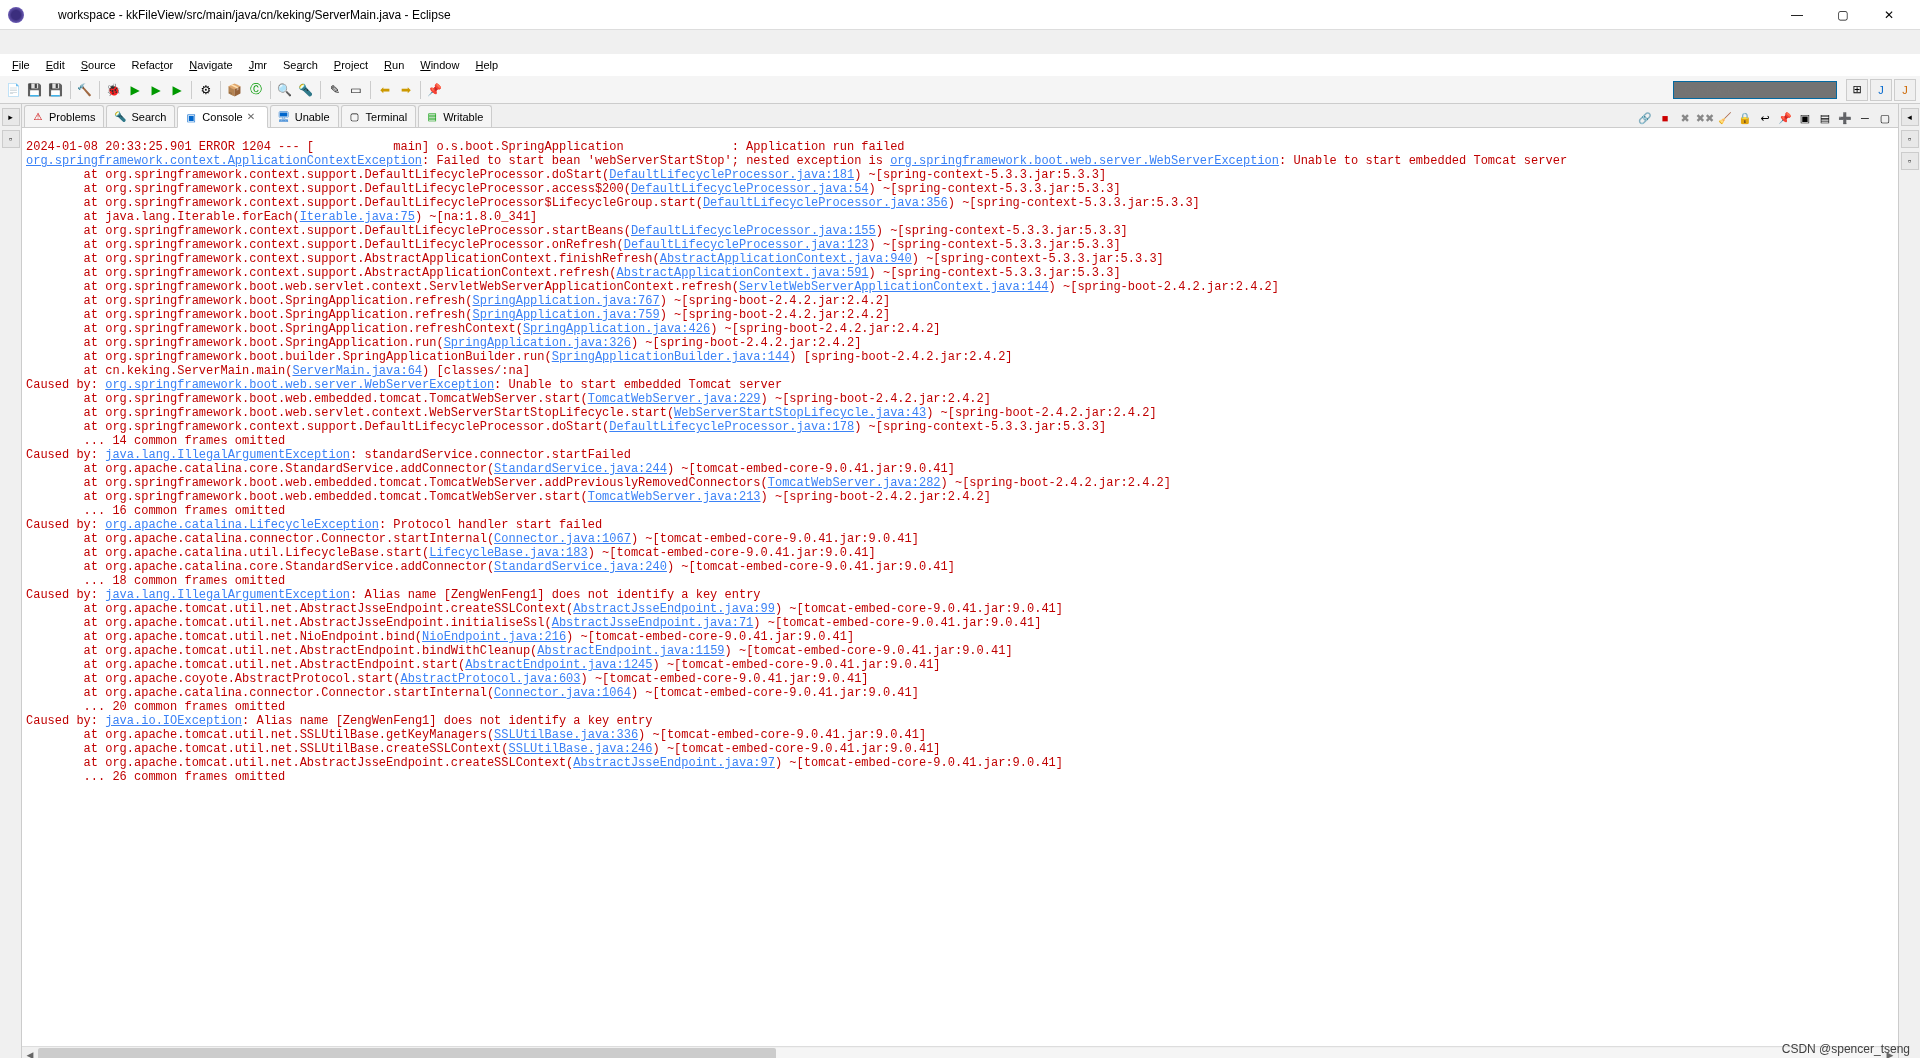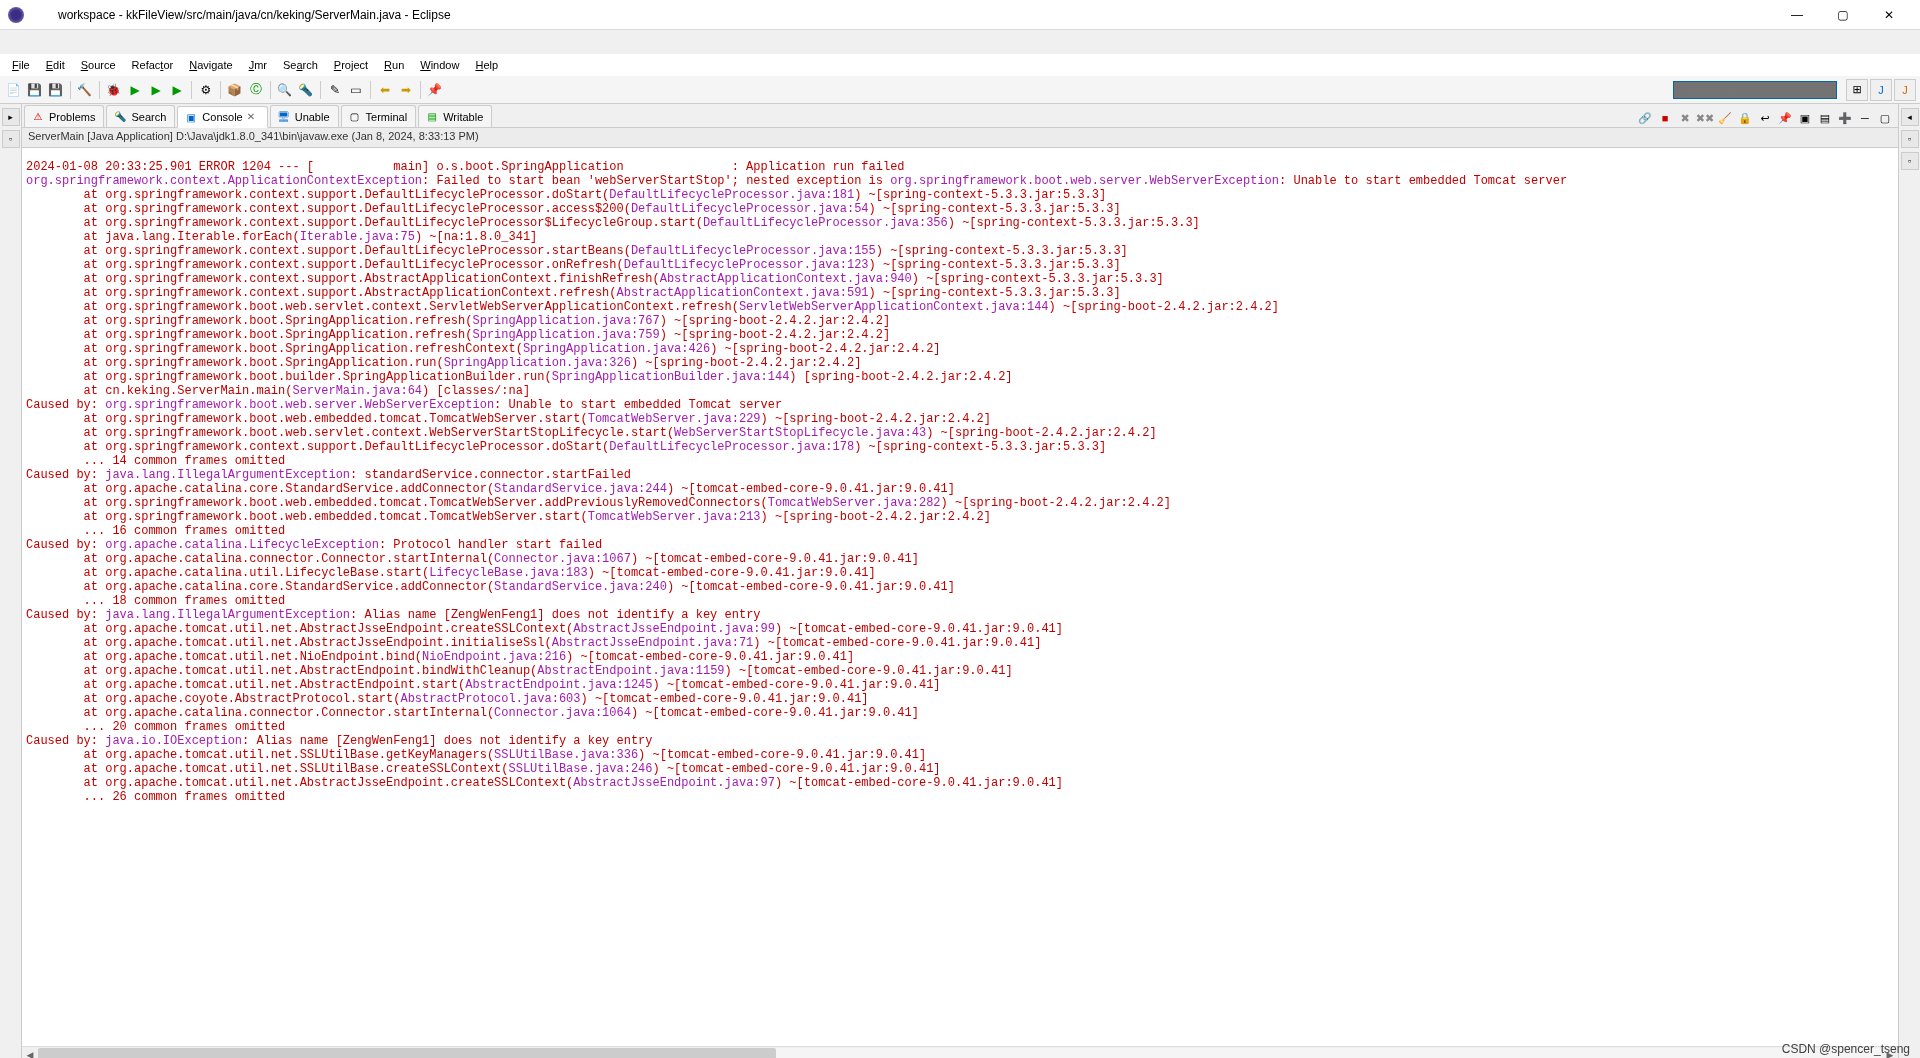--- a/index.html
+++ b/index.html
@@ -25,21 +25,21 @@
 .tabs-row { height: 24px; background: #f0f0f0; border-bottom: 1px solid #ccc; display: flex; align-items: flex-end; padding-left: 2px; }
 .tab { height: 22px; padding: 0 8px 0 6px; display: flex; align-items: center; gap: 4px; font-size: 11px; border: 1px solid #ccc; border-bottom: none; background: #f5f5f5; margin-right: 2px; cursor: pointer; border-radius: 3px 3px 0 0; }
 .tab.active { background: #fff; border-bottom: 1px solid #fff; position: relative; top: 1px; }
 .tab-icon { width: 14px; height: 14px; display: inline-flex; align-items: center; justify-content: center; font-size: 10px; }
 .tab-close { width: 12px; height: 12px; font-size: 10px; color: #666; cursor: pointer; }
 .view-toolbar { margin-left: auto; display: flex; gap: 2px; padding-right: 4px; align-items: center; }
 .vt-btn { width: 18px; height: 18px; display: flex; align-items: center; justify-content: center; cursor: pointer; font-size: 11px; }
 .launch-info { height: 20px; background: #ececec; border-bottom: 1px solid #ccc; font-size: 11px; padding: 2px 6px; color: #333; }
 .console { flex: 1; background: #fff; font-family: Consolas, "Courier New", monospace; font-size: 12px; line-height: 14px; overflow: auto; padding: 12px 4px; white-space: pre; }
 .console .err { color: #c00000; }
-.console .lnk { color: #a21caf; cursor: pointer; }
+.console .lnk { color: #3b82f6; text-decoration: underline; cursor: pointer; }
 .right-gutter { width: 22px; background: #f0f0f0; border-left: 1px solid #ccc; display: flex; flex-direction: column; align-items: center; padding-top: 4px; gap: 4px; }
 .scrollbar-h { height: 16px; background: #f0f0f0; border-top: 1px solid #ddd; display: flex; align-items: center; }
 .sb-track { flex: 1; height: 14px; background: #f5f5f5; position: relative; }
 .sb-thumb { position: absolute; left: 0; width: 40%; height: 100%; background: #ccc; border-radius: 2px; }
 .sb-arrow { width: 16px; height: 14px; display: flex; align-items: center; justify-content: center; font-size: 9px; color: #666; cursor: pointer; }
 .statusbar { height: 20px; background: #f0f0f0; border-top: 1px solid #ccc; display: flex; align-items: center; font-size: 14px; padding: 0 8px; }
 .statusbar .cell { padding: 0 16px; border-left: 1px solid #ccc; }
 .statusbar .spacer { flex: 1; }
 .watermark { position: absolute; bottom: 2px; right: 10px; color: #404040; font-size: 12px; font-family: sans-serif; pointer-events: none; }
 </style>
@@ -148,21 +148,20 @@
         <span class="vt-btn">↩</span>
         <span class="vt-btn">📌</span>
         <span class="vt-btn">▣</span>
         <span class="vt-btn">▤</span>
         <span class="vt-btn">➕</span>
         <span class="vt-btn">─</span>
         <span class="vt-btn">▢</span>
       </div>
     </div>
 
-    <div class="launch-info">ServerMain [Java Application] D:\Java\jdk1.8.0_341\bin\javaw.exe (Jan 8, 2024, 8:33:13 PM)</div>
 
     <div class="console" id="console"><div class="err"><span>2024-01-08 20:33:25.901 ERROR 1204 --- [           main] o.s.boot.SpringApplication               : Application run failed</span></div><div class="err"><span></span></div><div class="err"><span class="lnk">org.springframework.context.ApplicationContextException</span><span>: Failed to start bean 'webServerStartStop'; nested exception is </span><span class="lnk">org.springframework.boot.web.server.WebServerException</span><span>: Unable to start embedded Tomcat server</span></div><div class="err"><span>        at org.springframework.context.support.DefaultLifecycleProcessor.doStart(</span><span class="lnk">DefaultLifecycleProcessor.java:181</span><span>) ~[spring-context-5.3.3.jar:5.3.3]</span></div><div class="err"><span>        at org.springframework.context.support.DefaultLifecycleProcessor.access$200(</span><span class="lnk">DefaultLifecycleProcessor.java:54</span><span>) ~[spring-context-5.3.3.jar:5.3.3]</span></div><div class="err"><span>        at org.springframework.context.support.DefaultLifecycleProcessor$LifecycleGroup.start(</span><span class="lnk">DefaultLifecycleProcessor.java:356</span><span>) ~[spring-context-5.3.3.jar:5.3.3]</span></div><div class="err"><span>        at java.lang.Iterable.forEach(</span><span class="lnk">Iterable.java:75</span><span>) ~[na:1.8.0_341]</span></div><div class="err"><span>        at org.springframework.context.support.DefaultLifecycleProcessor.startBeans(</span><span class="lnk">DefaultLifecycleProcessor.java:155</span><span>) ~[spring-context-5.3.3.jar:5.3.3]</span></div><div class="err"><span>        at org.springframework.context.support.DefaultLifecycleProcessor.onRefresh(</span><span class="lnk">DefaultLifecycleProcessor.java:123</span><span>) ~[spring-context-5.3.3.jar:5.3.3]</span></div><div class="err"><span>        at org.springframework.context.support.AbstractApplicationContext.finishRefresh(</span><span class="lnk">AbstractApplicationContext.java:940</span><span>) ~[spring-context-5.3.3.jar:5.3.3]</span></div><div class="err"><span>        at org.springframework.context.support.AbstractApplicationContext.refresh(</span><span class="lnk">AbstractApplicationContext.java:591</span><span>) ~[spring-context-5.3.3.jar:5.3.3]</span></div><div class="err"><span>        at org.springframework.boot.web.servlet.context.ServletWebServerApplicationContext.refresh(</span><span class="lnk">ServletWebServerApplicationContext.java:144</span><span>) ~[spring-boot-2.4.2.jar:2.4.2]</span></div><div class="err"><span>        at org.springframework.boot.SpringApplication.refresh(</span><span class="lnk">SpringApplication.java:767</span><span>) ~[spring-boot-2.4.2.jar:2.4.2]</span></div><div class="err"><span>        at org.springframework.boot.SpringApplication.refresh(</span><span class="lnk">SpringApplication.java:759</span><span>) ~[spring-boot-2.4.2.jar:2.4.2]</span></div><div class="err"><span>        at org.springframework.boot.SpringApplication.refreshContext(</span><span class="lnk">SpringApplication.java:426</span><span>) ~[spring-boot-2.4.2.jar:2.4.2]</span></div><div class="err"><span>        at org.springframework.boot.SpringApplication.run(</span><span class="lnk">SpringApplication.java:326</span><span>) ~[spring-boot-2.4.2.jar:2.4.2]</span></div><div class="err"><span>        at org.springframework.boot.builder.SpringApplicationBuilder.run(</span><span class="lnk">SpringApplicationBuilder.java:144</span><span>) [spring-boot-2.4.2.jar:2.4.2]</span></div><div class="err"><span>        at cn.keking.ServerMain.main(</span><span class="lnk">ServerMain.java:64</span><span>) [classes/:na]</span></div><div class="err"><span>Caused by: </span><span class="lnk">org.springframework.boot.web.server.WebServerException</span><span>: Unable to start embedded Tomcat server</span></div><div class="err"><span>        at org.springframework.boot.web.embedded.tomcat.TomcatWebServer.start(</span><span class="lnk">TomcatWebServer.java:229</span><span>) ~[spring-boot-2.4.2.jar:2.4.2]</span></div><div class="err"><span>        at org.springframework.boot.web.servlet.context.WebServerStartStopLifecycle.start(</span><span class="lnk">WebServerStartStopLifecycle.java:43</span><span>) ~[spring-boot-2.4.2.jar:2.4.2]</span></div><div class="err"><span>        at org.springframework.context.support.DefaultLifecycleProcessor.doStart(</span><span class="lnk">DefaultLifecycleProcessor.java:178</span><span>) ~[spring-context-5.3.3.jar:5.3.3]</span></div><div class="err"><span>        ... 14 common frames omitted</span></div><div class="err"><span>Caused by: </span><span class="lnk">java.lang.IllegalArgumentException</span><span>: standardService.connector.startFailed</span></div><div class="err"><span>        at org.apache.catalina.core.StandardService.addConnector(</span><span class="lnk">StandardService.java:244</span><span>) ~[tomcat-embed-core-9.0.41.jar:9.0.41]</span></div><div class="err"><span>        at org.springframework.boot.web.embedded.tomcat.TomcatWebServer.addPreviouslyRemovedConnectors(</span><span class="lnk">TomcatWebServer.java:282</span><span>) ~[spring-boot-2.4.2.jar:2.4.2]</span></div><div class="err"><span>        at org.springframework.boot.web.embedded.tomcat.TomcatWebServer.start(</span><span class="lnk">TomcatWebServer.java:213</span><span>) ~[spring-boot-2.4.2.jar:2.4.2]</span></div><div class="err"><span>        ... 16 common frames omitted</span></div><div class="err"><span>Caused by: </span><span class="lnk">org.apache.catalina.LifecycleException</span><span>: Protocol handler start failed</span></div><div class="err"><span>        at org.apache.catalina.connector.Connector.startInternal(</span><span class="lnk">Connector.java:1067</span><span>) ~[tomcat-embed-core-9.0.41.jar:9.0.41]</span></div><div class="err"><span>        at org.apache.catalina.util.LifecycleBase.start(</span><span class="lnk">LifecycleBase.java:183</span><span>) ~[tomcat-embed-core-9.0.41.jar:9.0.41]</span></div><div class="err"><span>        at org.apache.catalina.core.StandardService.addConnector(</span><span class="lnk">StandardService.java:240</span><span>) ~[tomcat-embed-core-9.0.41.jar:9.0.41]</span></div><div class="err"><span>        ... 18 common frames omitted</span></div><div class="err"><span>Caused by: </span><span class="lnk">java.lang.IllegalArgumentException</span><span>: Alias name [ZengWenFeng1] does not identify a key entry</span></div><div class="err"><span>        at org.apache.tomcat.util.net.AbstractJsseEndpoint.createSSLContext(</span><span class="lnk">AbstractJsseEndpoint.java:99</span><span>) ~[tomcat-embed-core-9.0.41.jar:9.0.41]</span></div><div class="err"><span>        at org.apache.tomcat.util.net.AbstractJsseEndpoint.initialiseSsl(</span><span class="lnk">AbstractJsseEndpoint.java:71</span><span>) ~[tomcat-embed-core-9.0.41.jar:9.0.41]</span></div><div class="err"><span>        at org.apache.tomcat.util.net.NioEndpoint.bind(</span><span class="lnk">NioEndpoint.java:216</span><span>) ~[tomcat-embed-core-9.0.41.jar:9.0.41]</span></div><div class="err"><span>        at org.apache.tomcat.util.net.AbstractEndpoint.bindWithCleanup(</span><span class="lnk">AbstractEndpoint.java:1159</span><span>) ~[tomcat-embed-core-9.0.41.jar:9.0.41]</span></div><div class="err"><span>        at org.apache.tomcat.util.net.AbstractEndpoint.start(</span><span class="lnk">AbstractEndpoint.java:1245</span><span>) ~[tomcat-embed-core-9.0.41.jar:9.0.41]</span></div><div class="err"><span>        at org.apache.coyote.AbstractProtocol.start(</span><span class="lnk">AbstractProtocol.java:603</span><span>) ~[tomcat-embed-core-9.0.41.jar:9.0.41]</span></div><div class="err"><span>        at org.apache.catalina.connector.Connector.startInternal(</span><span class="lnk">Connector.java:1064</span><span>) ~[tomcat-embed-core-9.0.41.jar:9.0.41]</span></div><div class="err"><span>        ... 20 common frames omitted</span></div><div class="err"><span>Caused by: </span><span class="lnk">java.io.IOException</span><span>: Alias name [ZengWenFeng1] does not identify a key entry</span></div><div class="err"><span>        at org.apache.tomcat.util.net.SSLUtilBase.getKeyManagers(</span><span class="lnk">SSLUtilBase.java:336</span><span>) ~[tomcat-embed-core-9.0.41.jar:9.0.41]</span></div><div class="err"><span>        at org.apache.tomcat.util.net.SSLUtilBase.createSSLContext(</span><span class="lnk">SSLUtilBase.java:246</span><span>) ~[tomcat-embed-core-9.0.41.jar:9.0.41]</span></div><div class="err"><span>        at org.apache.tomcat.util.net.AbstractJsseEndpoint.createSSLContext(</span><span class="lnk">AbstractJsseEndpoint.java:97</span><span>) ~[tomcat-embed-core-9.0.41.jar:9.0.41]</span></div><div class="err"><span>        ... 26 common frames omitted</span></div><div class="err"><span></span></div></div>
 
     <div class="scrollbar-h">
       <span class="sb-arrow">◀</span>
       <div class="sb-track">
           <div class="sb-thumb"></div>
         </div>
       <span class="sb-arrow">▶</span>
     </div>

